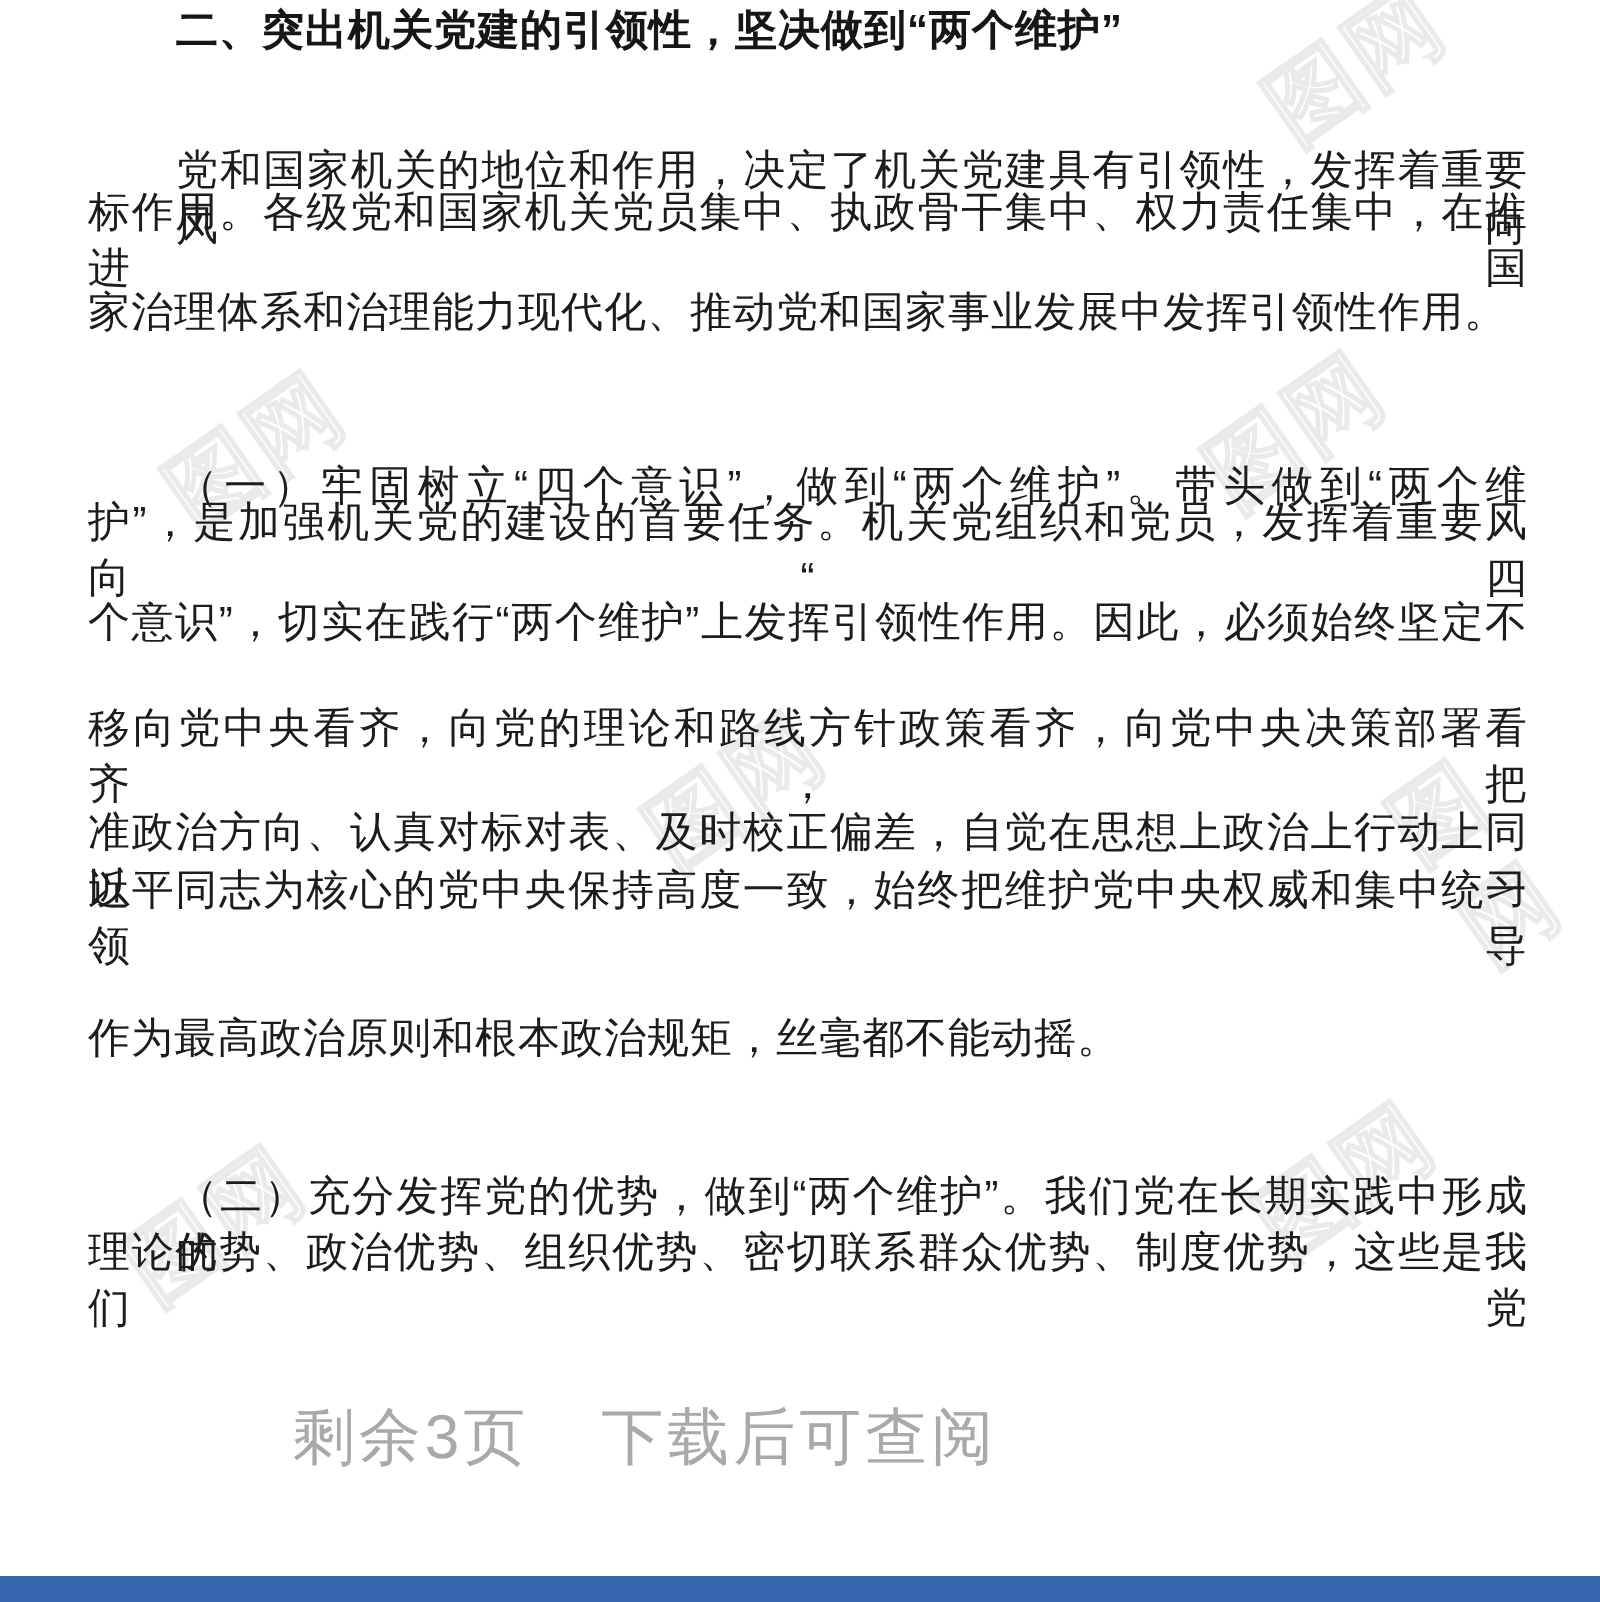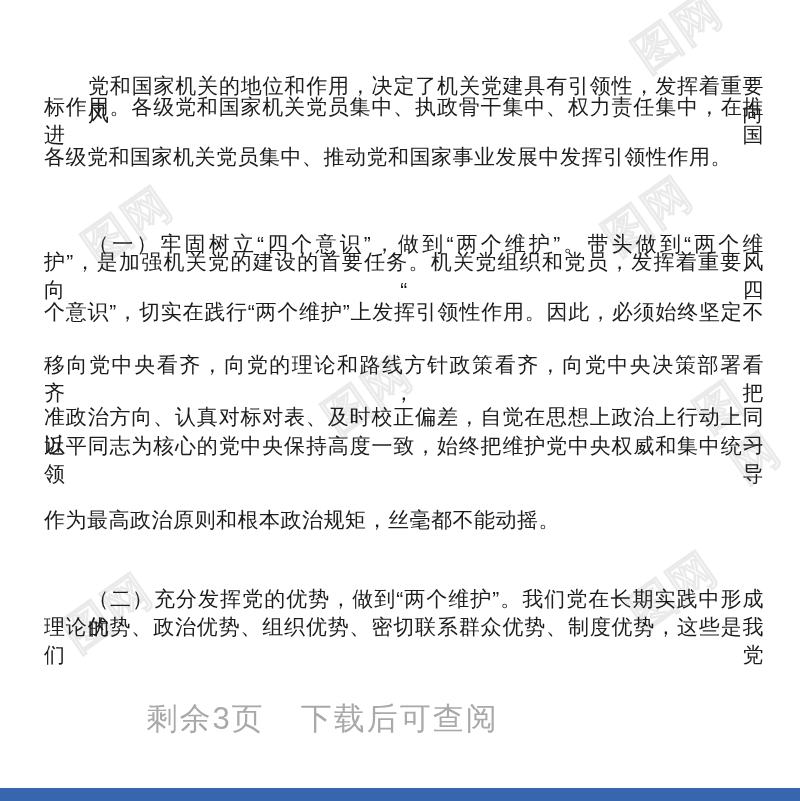--- a/index.html
+++ b/index.html
@@ -97,25 +97,26 @@
       <div class="diag-mark" style="left: 630px; top: 2px;">图网</div>
       <div class="diag-mark" style="left: 80px; top: 195px;">图网</div>
       <div class="diag-mark" style="left: 600px; top: 185px;">图网</div>
       <div class="diag-mark" style="left: 320px; top: 365px;">图网</div>
       <div class="diag-mark" style="left: 710px; top: 358px;">图网</div>
       <div class="diag-mark" style="left: 60px; top: 582px;">图网</div>
       <div class="diag-mark" style="left: 625px; top: 560px;">图网</div>
     </div>
 
   <div class="content-layer">
+    <div class="doc-heading">二、突出机关党建的引领性，坚决做到“两个维护”</div>
 
     <div id="lines-container">
         <div class="doc-line indent justify" style="top: 43px;">党和国家机关的地位和作用，决定了机关党建具有引领性，发挥着重要风向</div>
         <div class="doc-line justify" style="top: 93px;">标作用。各级党和国家机关党员集中、执政骨干集中、权力责任集中，在推进国</div>
-        <div class="doc-line" style="top: 143px;">各级党和国家机关党员集中、推动党和国家事业发展中发挥引领性作用。</div>
+        <div class="doc-line" style="top: 143px;">家治理体系和治理能力现代化、推动党和国家事业发展中发挥引领性作用。</div>
         <div class="doc-line indent justify" style="top: 201px;">（一）牢固树立“四个意识”，做到“两个维护”。带头做到“两个维</div>
         <div class="doc-line justify" style="top: 248px;">护”，是加强机关党的建设的首要任务。机关党组织和党员，发挥着重要风向“四</div>
         <div class="doc-line justify" style="top: 298px;">个意识”，切实在践行“两个维护”上发挥引领性作用。因此，必须始终坚定不</div>
         <div class="doc-line justify" style="top: 351px;">移向党中央看齐，向党的理论和路线方针政策看齐，向党中央决策部署看齐，把</div>
         <div class="doc-line justify" style="top: 403px;">准政治方向、认真对标对表、及时校正偏差，自觉在思想上政治上行动上同以习</div>
         <div class="doc-line justify" style="top: 432px;">近平同志为核心的党中央保持高度一致，始终把维护党中央权威和集中统一领导</div>
         <div class="doc-line" style="top: 506px;">作为最高政治原则和根本政治规矩，丝毫都不能动摇。</div>
         <div class="doc-line indent justify" style="top: 556px;">（二）充分发挥党的优势，做到“两个维护”。我们党在长期实践中形成的</div>
         <div class="doc-line justify" style="top: 613px;">理论优势、政治优势、组织优势、密切联系群众优势、制度优势，这些是我们党</div>
       </div>

